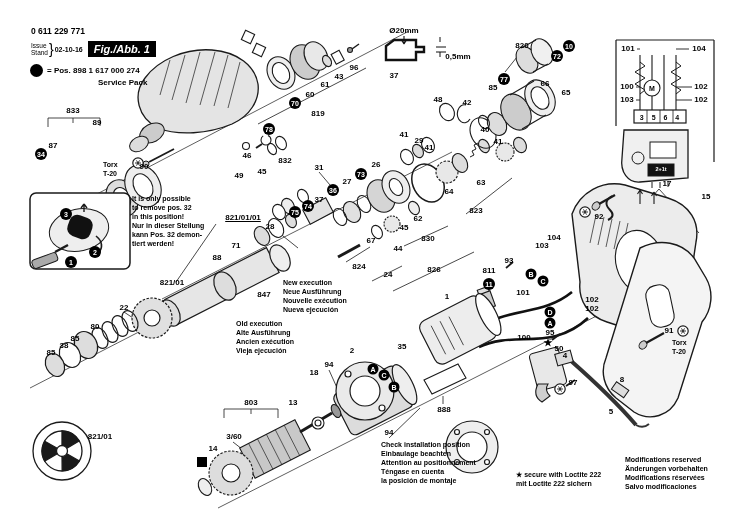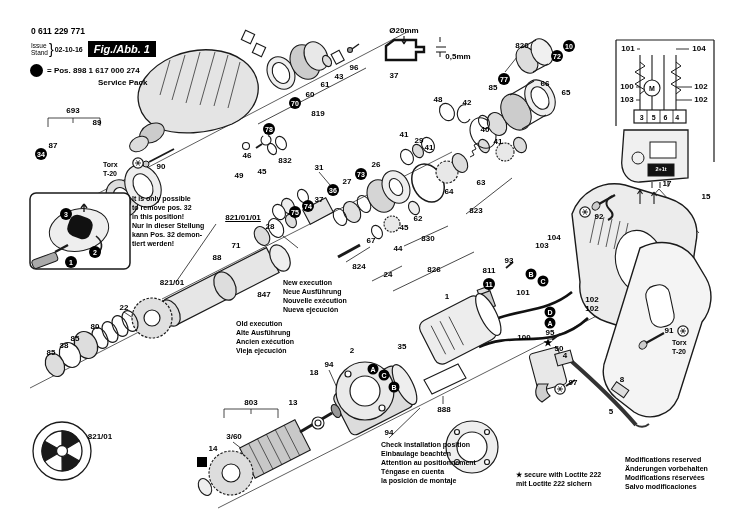--- a/index.html
+++ b/index.html
@@ -327,25 +327,25 @@
 Salvo modificaciones</div>
 <div class="note" style="left:103px;top:160px">Torx
 T-20</div>
 <div class="note" style="left:672px;top:338px">Torx
 T-20</div>
 
 <div id="labels">
       <div class="lbl plain" style="left: 404px; top: 31px;">Ø20mm</div>
       <div class="lbl plain" style="left: 458px; top: 57px;">0,5mm</div>
       <div class="lbl plain" style="left: 394px; top: 76px;">37</div>
-      <div class="lbl plain" style="left: 73px; top: 111px;">693</div>
+      <div class="lbl plain" style="left: 73px; top: 111px;">833</div>
       <div class="lbl plain" style="left: 97px; top: 123px;">89</div>
       <div class="lbl plain" style="left: 53px; top: 146px;">87</div>
       <div class="lbl disc" style="left: 41px; top: 154px;">34</div>
-      <div class="lbl plain" style="left: 161px; top: 167px; text-align: center;">90</div>
+      <div class="lbl plain" style="left: 144px; top: 167px; text-align: center;">90</div>
       <div class="lbl plain" style="left: 247px; top: 156px;">46</div>
       <div class="lbl plain" style="left: 239px; top: 176px;">49</div>
       <div class="lbl plain" style="left: 262px; top: 172px;">45</div>
       <div class="lbl plain" style="left: 285px; top: 161px;">832</div>
       <div class="lbl disc" style="left: 269px; top: 129px;">78</div>
       <div class="lbl disc" style="left: 295px; top: 103px;">70</div>
       <div class="lbl plain" style="left: 310px; top: 95px;">60</div>
       <div class="lbl plain" style="left: 325px; top: 85px;">61</div>
       <div class="lbl plain" style="left: 339px; top: 77px; text-align: center;">43</div>
       <div class="lbl plain" style="left: 354px; top: 68px;">96</div>

